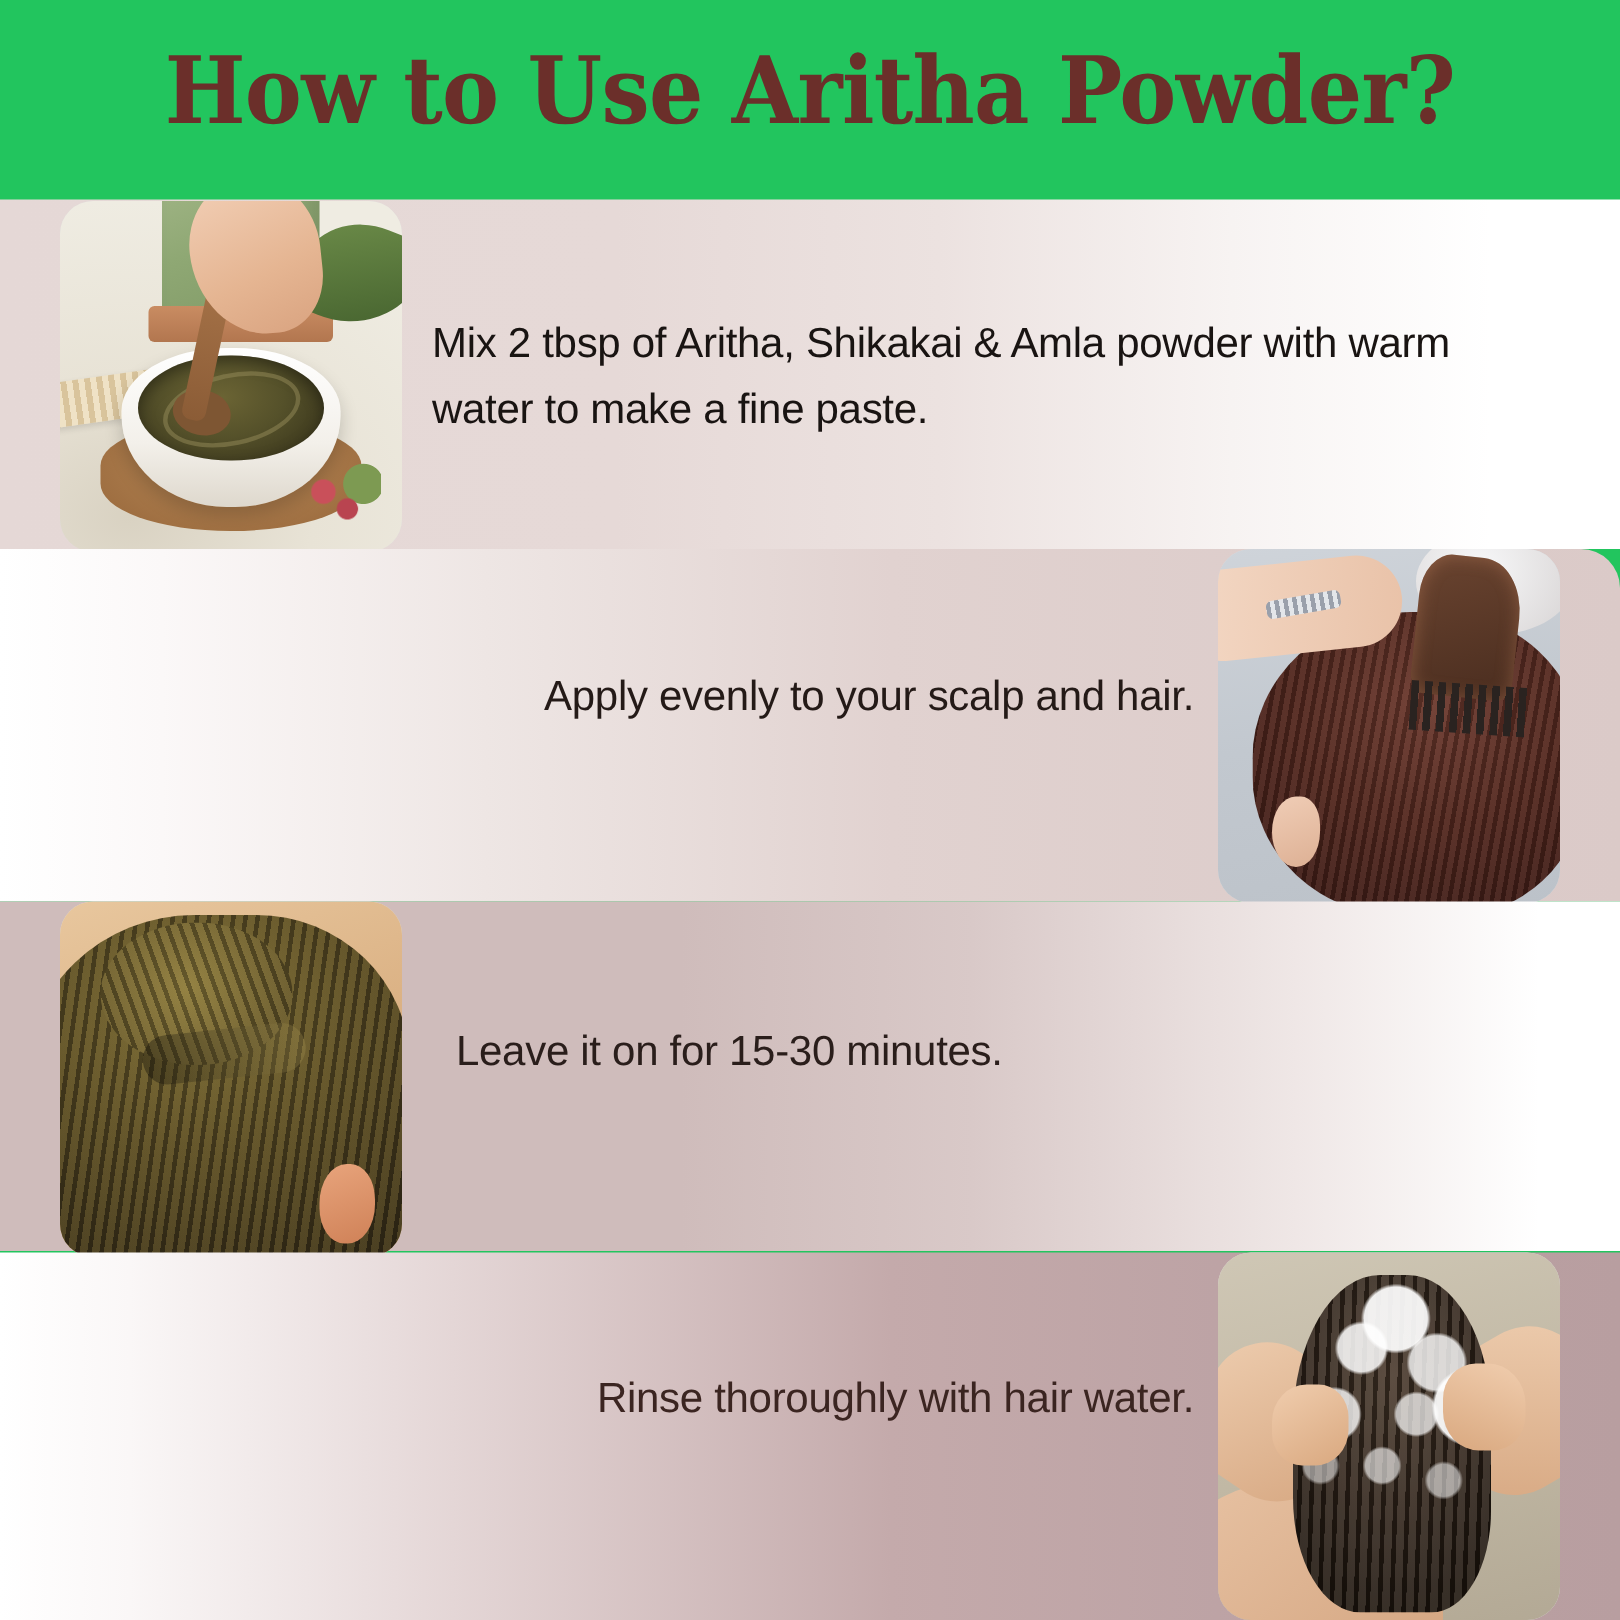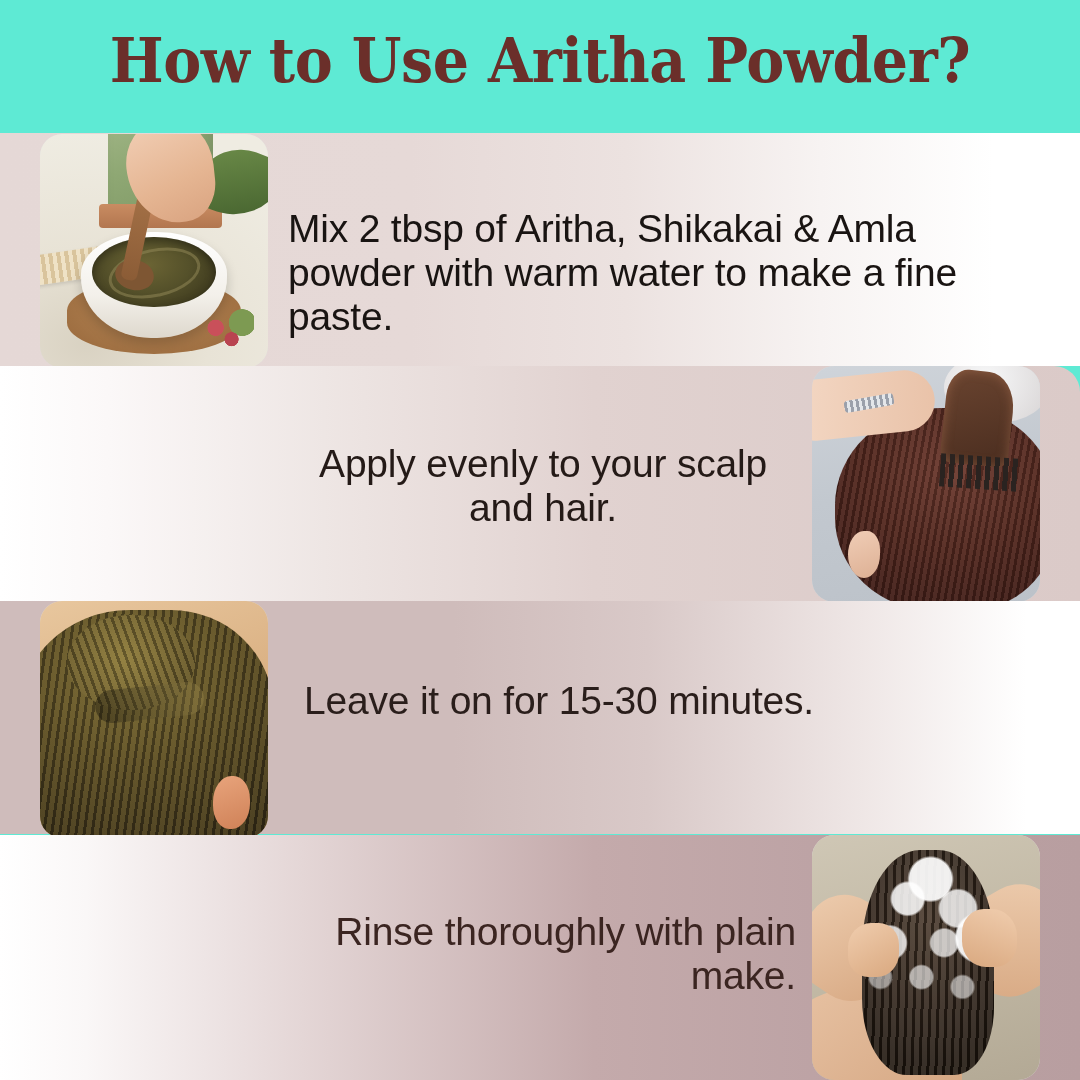--- a/index.html
+++ b/index.html
@@ -3,21 +3,21 @@
 <meta charset="utf-8">
 <style>
   html,body{margin:0;padding:0;}
   body{
     width:1080px;height:1080px;
     background:#ffffff;
     font-family:"Liberation Sans",sans-serif;
     overflow:hidden;
     position:relative;
   }
-  .page{position:relative;width:1080px;height:1080px;background:#5eead4;overflow:hidden;}
+  .page{position:relative;width:1080px;height:1080px;background:#22c55e;overflow:hidden;}
 
   
   .title{
     position:absolute;left:0;top:24px;width:1080px;
     text-align:center;
     font-family:"DejaVu Serif","Liberation Serif",serif;
     font-weight:700;
     font-size:62px;
     line-height:74px;
     letter-spacing:-0.5px;
@@ -41,26 +41,26 @@
 
   
   .band.b1{border-top-right-radius:0;}
   .band.b3{border-bottom-left-radius:0;}
 
   
   .copy{
     position:absolute;
     font-family:"Liberation Sans",sans-serif;
     font-weight:400;
-    font-size:39px;
+    font-size:28px;
     line-height:44px;
     letter-spacing:-0.2px;
   }
   .copy.c1{left:288px;top:207px;width:720px;text-align:left;color:#191412;}
-  .copy.c2{left:290px;top:442px;width:506px;text-align:center;color:#241a17;}
+  .copy.c2{left:290px;top:442px;width:506px;text-align:right;color:#241a17;}
   .copy.c3{left:288px;top:679px;width:520px;text-align:left;color:#2a1e1b;margin-left:16px;}
   .copy.c4{left:290px;top:910px;width:506px;text-align:right;color:#3b2521;}
 
   
   .photo{
     position:absolute;
     border-radius:22px;
     overflow:hidden;
     background:#ddd;
   }
@@ -300,21 +300,21 @@
   <div class="photo p3">
     <div class="layer bg"></div>
     <div class="hair"></div>
     <div class="bun"></div>
     <div class="twist"></div>
     <div class="ear"></div>
   </div>
   <div class="copy c3">Leave it on for 15-30 minutes.</div>
 
   <div class="band b4"></div>
-  <div class="copy c4">Rinse thoroughly with plain make.</div>
+  <div class="copy c4">Rinse thoroughly with hair water.</div>
   <div class="photo p4">
     <div class="layer bg"></div>
     <div class="shoulder"></div>
     <div class="armL"></div>
     <div class="armR"></div>
     <div class="hair"></div>
     <div class="foam"></div>
     <div class="handL"></div>
     <div class="handR"></div>
   </div>

